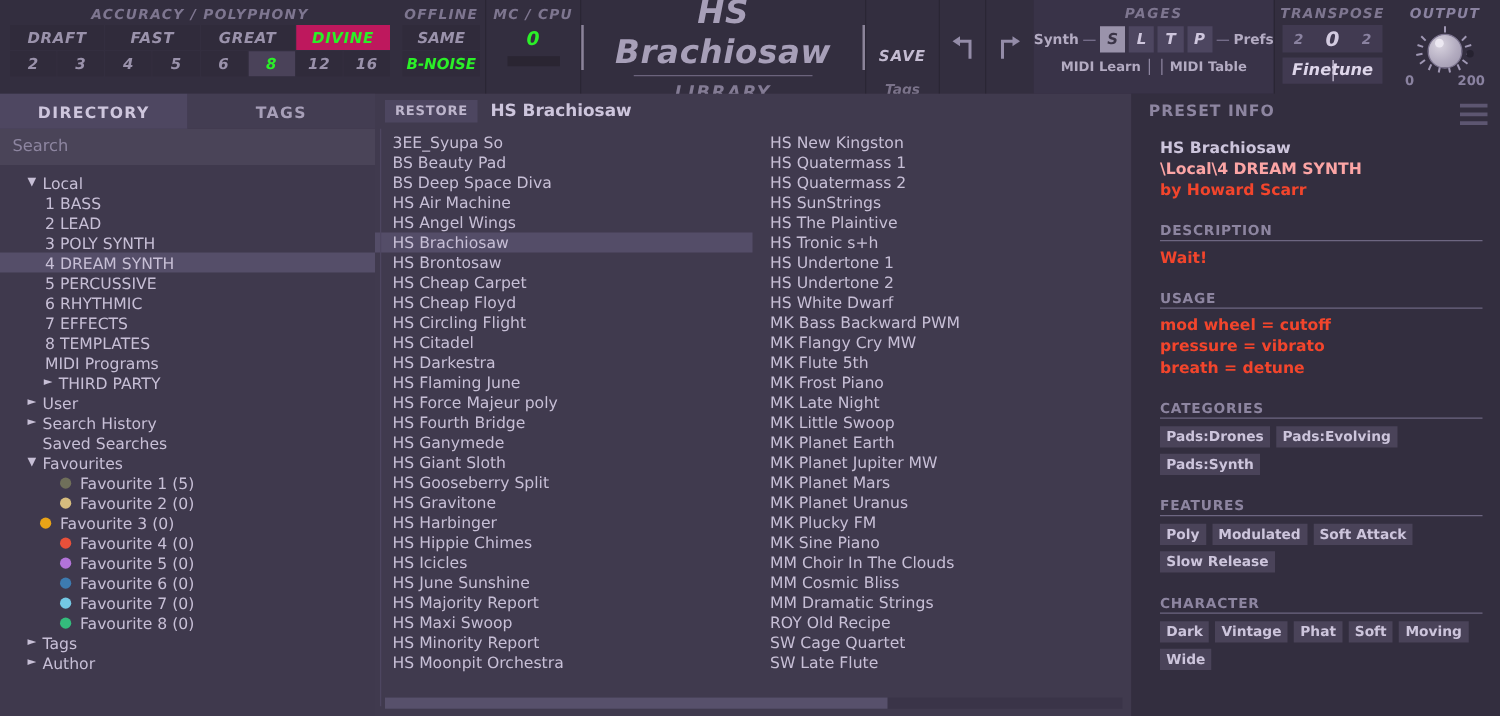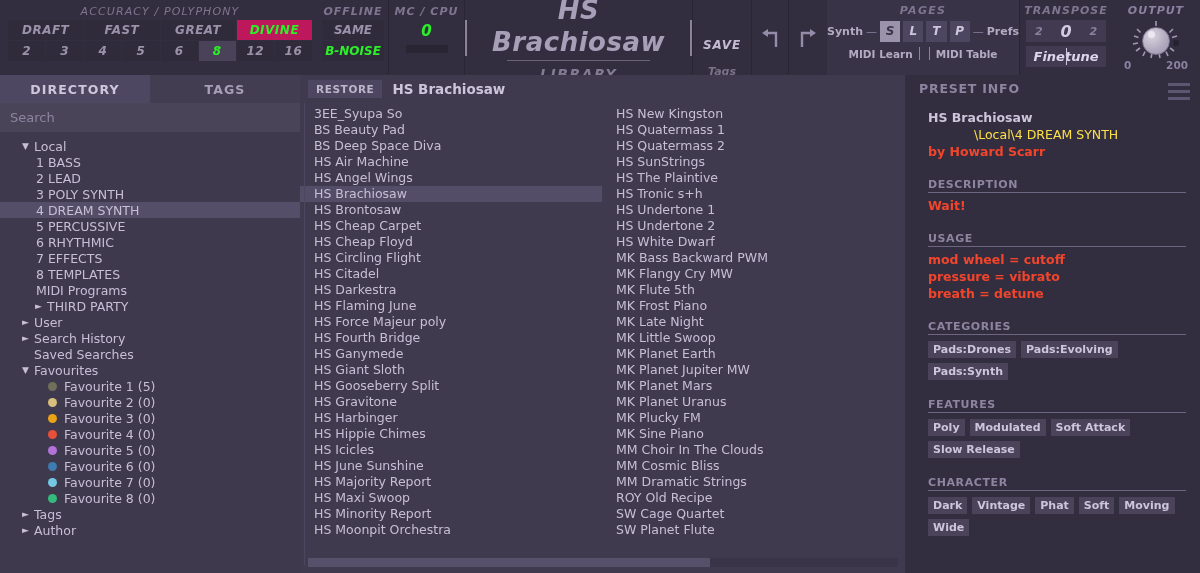--- a/index.html
+++ b/index.html
@@ -17,21 +17,21 @@
     position: absolute; left: 0; top: 0; width: 1200px; height: 75px;
     background: #332e3f;
     display: flex; align-items: stretch;
   }
   .hdr-sep { width: 1px; background: #2a2634; align-self: stretch; }
 
   
   .accuracy-block { width: 320px; padding: 4px 8px 0 8px; position: relative; }
   .acc-label {
     text-align: center; font-size: 11px; letter-spacing: 1.1px; color: #7e7690;
-    font-style: italic; font-weight: normal; height: 15px; line-height: 15px;
+    font-style: italic; font-weight: bold; height: 15px; line-height: 15px;
   }
   .acc-row { display: flex; height: 20px; margin-top: 1px; gap: 1px; }
   .acc-row2 { display: flex; height: 20px; margin-top: 1px; gap: 1px; }
   .acc-cell {
     background: #302b3b; color: #9a92ab; font-size: 12px; font-style: italic;
     font-weight: bold; display: flex; align-items: center; justify-content: center;
     letter-spacing: .5px;
   }
   .acc-cell.w2 { flex: 2; }
   .acc-cell.w1 { flex: 1; }
@@ -187,21 +187,21 @@
   
   .infopane { width: 295px; height: 498px; background: #332e3f; padding: 6px 14px 0 14px; position: relative; }
   .info-head {
     font-size: 12.5px; letter-spacing: .8px; color: #8d85a0; font-weight: bold;
     height: 20px;
   }
   .burger { position: absolute; right: 10px; top: 8px; width: 22px; }
   .burger i { display: block; height: 3px; background: #5d5671; margin-bottom: 4px; }
   .info-body { padding-left: 9px; padding-top: 8px; }
   .inf-name { font-size: 12.5px; color: #cdc5dc; font-weight: bold; line-height: 17px; }
-  .inf-path { font-size: 12.5px; color: #fde047; font-weight: normal; line-height: 17px; margin-left: 46px; }
+  .inf-path { font-size: 12.5px; color: #fca5a5; font-weight: bold; line-height: 17px; }
   .inf-author { font-size: 12.5px; color: #f2452c; font-weight: bold; line-height: 17px; }
   .sec { margin-top: 18px; }
   .sec-title {
     font-size: 11px; letter-spacing: .6px; color: #8d85a0; font-weight: bold;
     padding-bottom: 1px;
   }
   .sec-rule { height: 1px; background: #6d6681; margin-bottom: 4px; }
   .sec-line { font-size: 12.5px; color: #f2452c; font-weight: bold; line-height: 17px; }
   .chips { display: flex; flex-wrap: wrap; gap: 5px; padding-top: 2px; }
   .chip {
@@ -415,21 +415,21 @@
           </div>
 
         <div class="tree-item" style="padding-left:48px">
             <span class="fav-dot" style="background:#6f6f5a"></span>
             <span>Favourite 1 (5)</span>
           </div>
         <div class="tree-item" style="padding-left:48px">
             <span class="fav-dot" style="background:#d7bd7e"></span>
             <span>Favourite 2 (0)</span>
           </div>
-        <div class="tree-item" style="padding-left:48px">
+        <div class="tree-item" style="padding-left:32px">
             <span class="fav-dot" style="background:#e8a317"></span>
             <span>Favourite 3 (0)</span>
           </div>
         <div class="tree-item" style="padding-left:48px">
             <span class="fav-dot" style="background:#e8503a"></span>
             <span>Favourite 4 (0)</span>
           </div>
         <div class="tree-item" style="padding-left:48px">
             <span class="fav-dot" style="background:#b273d9"></span>
             <span>Favourite 5 (0)</span>
@@ -514,21 +514,21 @@
             <div class="preset-row">MK Planet Jupiter MW</div>
             <div class="preset-row">MK Planet Mars</div>
             <div class="preset-row">MK Planet Uranus</div>
             <div class="preset-row">MK Plucky FM</div>
             <div class="preset-row">MK Sine Piano</div>
             <div class="preset-row">MM Choir In The Clouds</div>
             <div class="preset-row">MM Cosmic Bliss</div>
             <div class="preset-row">MM Dramatic Strings</div>
             <div class="preset-row">ROY Old Recipe</div>
             <div class="preset-row">SW Cage Quartet</div>
-            <div class="preset-row">SW Planet Flute</div>
+            <div class="preset-row">SW Late Flute</div>
           </div>
       </div>
       <div class="hscroll-track">
         <div class="hscroll-thumb"></div>
       </div>
     </div>
 
     <div class="infopane">
       <div class="info-head">PRESET INFO</div>
       <div class="burger">

